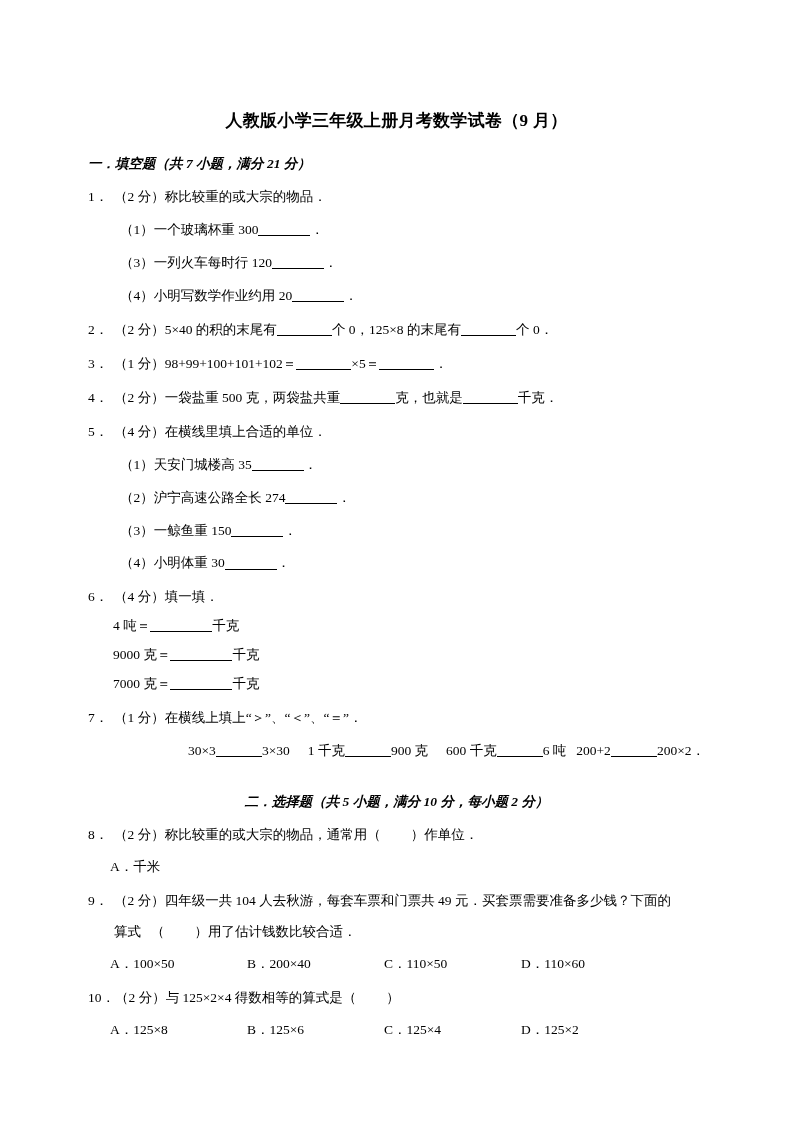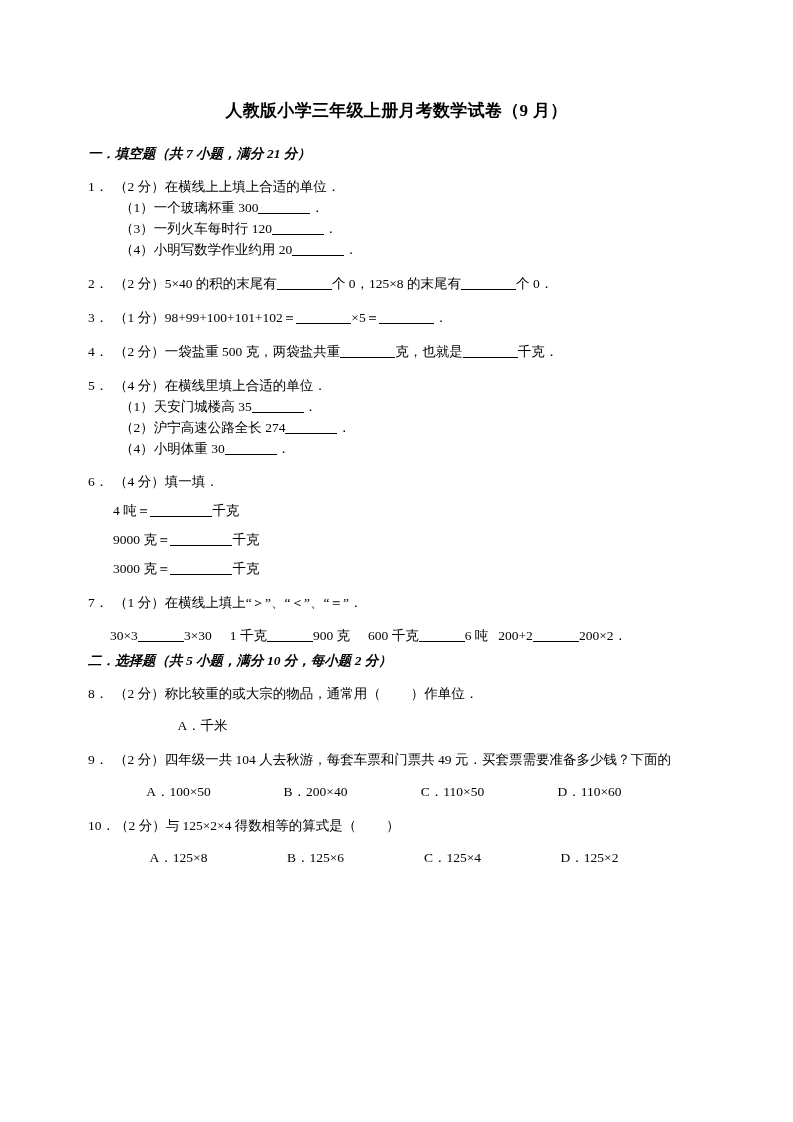--- a/index.html
+++ b/index.html
@@ -12,74 +12,76 @@
     height: 1122px;
     font-family: "Liberation Serif", "DejaVu Serif", serif;
     color: #000000;
     -webkit-font-smoothing: antialiased;
   }
   .page {
     position: relative;
     width: 793px;
     height: 1122px;
     box-sizing: border-box;
-    padding: 0 88px;
+    padding: 10px 88px;
   }
   .doc-title {
     text-align: center;
     font-size: 17px;
     font-weight: bold;
     letter-spacing: 0.3px;
     margin: 0;
     padding-top: 100px;
     line-height: 1.3;
   }
   .section-head {
     font-size: 13.5px;
     font-weight: bold;
     margin-top: 22px;
     line-height: 1.5;
     font-style: italic;
   }
   .section-head.second {
-    margin-top: 4px;
+    margin-top: 30px;
+    text-align: center;
   }
   .q {
     font-size: 13.5px;
     line-height: 1.55;
     margin-top: 13px;
     display: flex;
     align-items: flex-start;
   }
   .q-num {
     flex: 0 0 auto;
     min-width: 26px;
     white-space: nowrap;
   }
   .q-body {
     flex: 1 1 auto;
   }
   .sub {
     font-size: 13.5px;
     line-height: 1.55;
-    margin-top: 0;
+    margin-top: 12px;
     padding-left: 32px;
   }
   .conv {
     font-size: 13.5px;
     line-height: 1.55;
     margin-top: 8px;
     padding-left: 25px;
   }
   .cmp-line {
     font-size: 13.5px;
     line-height: 1.55;
     margin-top: 12px;
     padding-left: 22px;
     white-space: nowrap;
+    text-align: right;
   }
   .blank {
     display: inline-block;
     min-width: 55px;
     border-bottom: 1px solid #000;
     height: 1em;
     vertical-align: -0.15em;
   }
   .blank.w46 { min-width: 46px; }
   .blank.w52 { min-width: 52px; }
@@ -91,42 +93,42 @@
   }
   .opts {
     font-size: 13.5px;
     line-height: 1.55;
     margin-top: 11px;
     padding-left: 22px;
     display: flex;
   }
   .opts.three > .opt { width: 185px; }
   .opts.four > .opt { width: 137px; }
-  .opt { flex: 0 0 auto; white-space: nowrap; text-align: center; }
+  .opt { flex: 0 0 auto; white-space: nowrap; }
   .q-cont {
     font-size: 13.5px;
     line-height: 1.55;
     margin-top: 10px;
     padding-left: 26px;
   }
   .gap-sm { display: inline-block; width: 10px; }
   .gap-md { display: inline-block; width: 18px; }
 </style>
 </head>
 <body>
 
 <div class="page">
 
   <h1 class="doc-title">人教版小学三年级上册月考数学试卷（9 月）</h1>
 
   <div class="section-head">一．填空题（共 7 小题，满分 21 分）</div>
 
   <div class="q">
     <span class="q-num">1．</span>
-    <span class="q-body"><span>（2 分）</span><span>在横线上上填上合适的单位．</span></span>
+    <span class="q-body"><span>（2 分）</span><span>称比较重的或大宗的物品．</span></span>
   </div>
   <div class="sub"><span>（1）</span><span>一个玻璃杯重 300</span><span class="blank w52"></span><span>．</span></div>
   <div class="sub"><span>（3）</span><span>一列火车每时行 120</span><span class="blank w52"></span><span>．</span></div>
   <div class="sub"><span>（4）</span><span>小明写数学作业约用 20</span><span class="blank w52"></span><span>．</span></div>
 
   <div class="q">
     <span class="q-num">2．</span>
     <span class="q-body"><span>（2 分）</span><span>5×40 的积的末尾有</span><span class="blank"></span><span>个 0，125×8 的末尾有</span><span class="blank"></span><span>个 0．</span></span>
   </div>
 
@@ -139,29 +141,30 @@
     <span class="q-num">4．</span>
     <span class="q-body"><span>（2 分）</span><span>一袋盐重 500 克，两袋盐共重</span><span class="blank"></span><span>克，也就是</span><span class="blank"></span><span>千克．</span></span>
   </div>
 
   <div class="q">
     <span class="q-num">5．</span>
     <span class="q-body"><span>（4 分）</span><span>在横线里填上合适的单位．</span></span>
   </div>
   <div class="sub"><span>（1）</span><span>天安门城楼高 35</span><span class="blank w52"></span><span>．</span></div>
   <div class="sub"><span>（2）</span><span>沪宁高速公路全长 274</span><span class="blank w52"></span><span>．</span></div>
+  <div class="sub"><span>（3）</span><span>一鲸鱼重 150</span><span class="blank w52"></span><span>．</span></div>
   <div class="sub"><span>（4）</span><span>小明体重 30</span><span class="blank w52"></span><span>．</span></div>
 
   <div class="q">
     <span class="q-num">6．</span>
     <span class="q-body"><span>（4 分）</span><span>填一填．</span></span>
   </div>
   <div class="conv"><span>4 吨＝</span><span class="blank w62"></span><span>千克</span></div>
   <div class="conv"><span>9000 克＝</span><span class="blank w62"></span><span>千克</span></div>
-  <div class="conv"><span>3000 克＝</span><span class="blank w62"></span><span>千克</span></div>
+  <div class="conv"><span>7000 克＝</span><span class="blank w62"></span><span>千克</span></div>
 
   <div class="q">
     <span class="q-num">7．</span>
     <span class="q-body"><span>（1 分）</span><span>在横线上填上“＞”、“＜”、“＝”．</span></span>
   </div>
   <div class="cmp-line"><span>30×3</span><span class="blank w46"></span><span>3×30</span><span class="gap-md"></span><span>1 千克</span><span class="blank w46"></span><span>900 克</span><span class="gap-md"></span><span>600 千克</span><span class="blank w46"></span><span>6 吨</span><span class="gap-sm"></span><span>200+2</span><span class="blank w46"></span><span>200×2．</span></div>
 
   <div class="section-head second">二．选择题（共 5 小题，满分 10 分，每小题 2 分）</div>
 
   <div class="q">
@@ -169,20 +172,21 @@
     <span class="q-body"><span>（2 分）</span><span>称比较重的或大宗的物品，通常用（</span><span class="paren"></span><span>）作单位．</span></span>
   </div>
   <div class="opts three">
     <span class="opt">A．千米</span>
   </div>
 
   <div class="q">
     <span class="q-num">9．</span>
     <span class="q-body"><span>（2 分）</span><span>四年级一共 104 人去秋游，每套车票和门票共 49 元．买套票需要准备多少钱？下面的</span></span>
   </div>
+  <div class="q-cont"><span>算式</span><span class="gap-sm"></span><span>（</span><span class="paren"></span><span>）用了估计钱数比较合适．</span></div>
   <div class="opts four">
     <span class="opt">A．100×50</span>
     <span class="opt">B．200×40</span>
     <span class="opt">C．110×50</span>
     <span class="opt">D．110×60</span>
   </div>
 
   <div class="q">
     <span class="q-num">10．</span>
     <span class="q-body"><span>（2 分）</span><span>与 125×2×4 得数相等的算式是（</span><span class="paren"></span><span>）</span></span>

